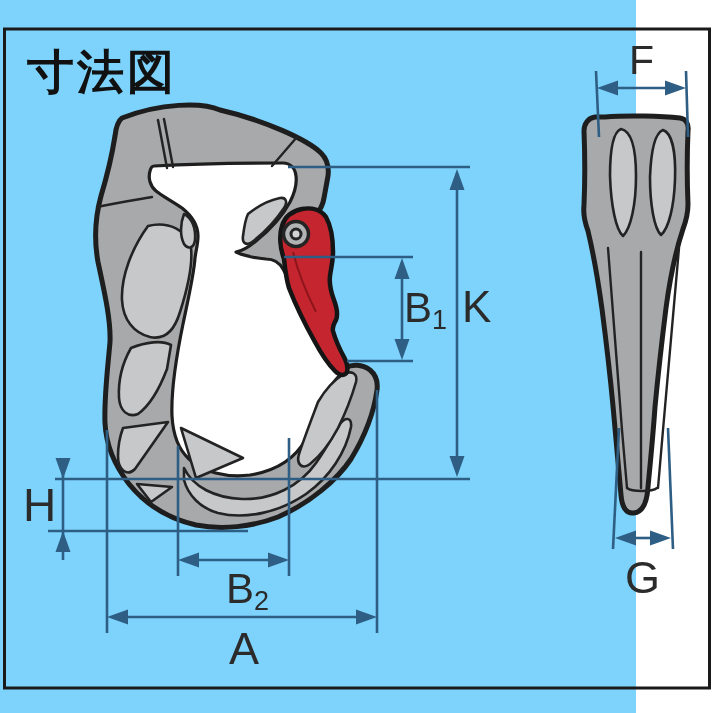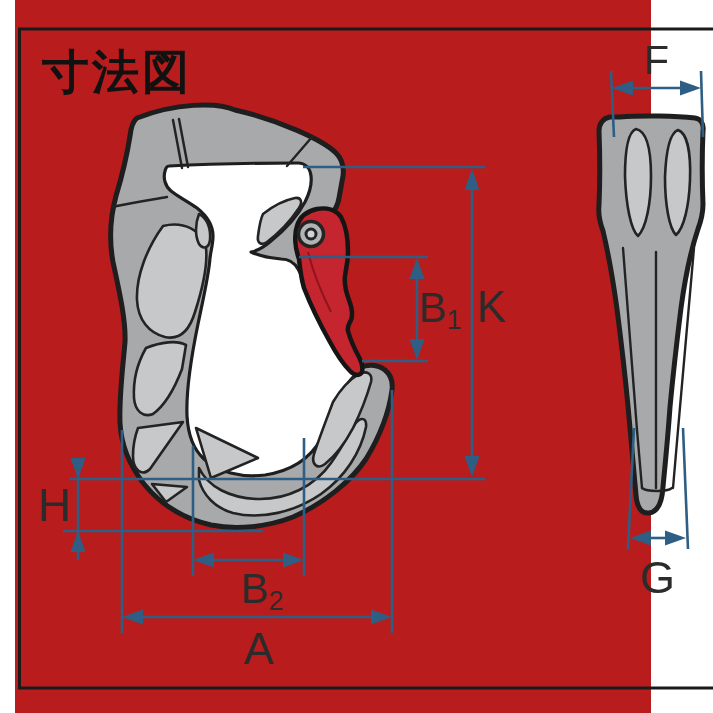--- a/index.html
+++ b/index.html
@@ -1,17 +1,17 @@
 <!DOCTYPE html>
 <html style="--dimension-line: #2e5e84; --hook-body: #a8a9ab; --hook-panel: #c7c8ca; --latch-red: #c5252e; --outline: #1e1e1e; --label-text: #2b2b2b; --frame-border: #1a1a1a;"><head>
 <meta charset="utf-8">
 <style>
   html,body{margin:0;padding:0;background:#ffffff;}
-  .stage{position:relative;width:636px;height:713px;background:#b91c1c;
-         font-family:"Liberation Sans", sans-serif;margin-left:15px;}
+  .stage{position:relative;width:636px;height:713px;background:#7dd3fc;
+         font-family:"Liberation Sans", sans-serif;}
   svg{display:block;}
   .frame{fill:none;stroke:var(--frame-border,#1a1a1a);stroke-width:3;}
   .title-text{font-family:"Liberation Sans", sans-serif;font-size:47px;font-weight:600;
               fill:#111;letter-spacing:3px;}
   .body-fill{fill:var(--hook-body,#a8a9ab);stroke:var(--outline,#1e1e1e);stroke-width:5;
              stroke-linejoin:round;}
   .opening{fill:#ffffff;stroke:var(--outline,#1e1e1e);stroke-width:3.2;stroke-linejoin:round;}
   .panel{fill:var(--hook-panel,#c7c8ca);stroke:#232323;stroke-width:2.6;stroke-linejoin:round;}
   .ribline{fill:none;stroke:#232323;stroke-width:2.4;stroke-linecap:round;}
   .latch{fill:var(--latch-red,#c5252e);stroke:#151515;stroke-width:4.5;stroke-linejoin:round;}

